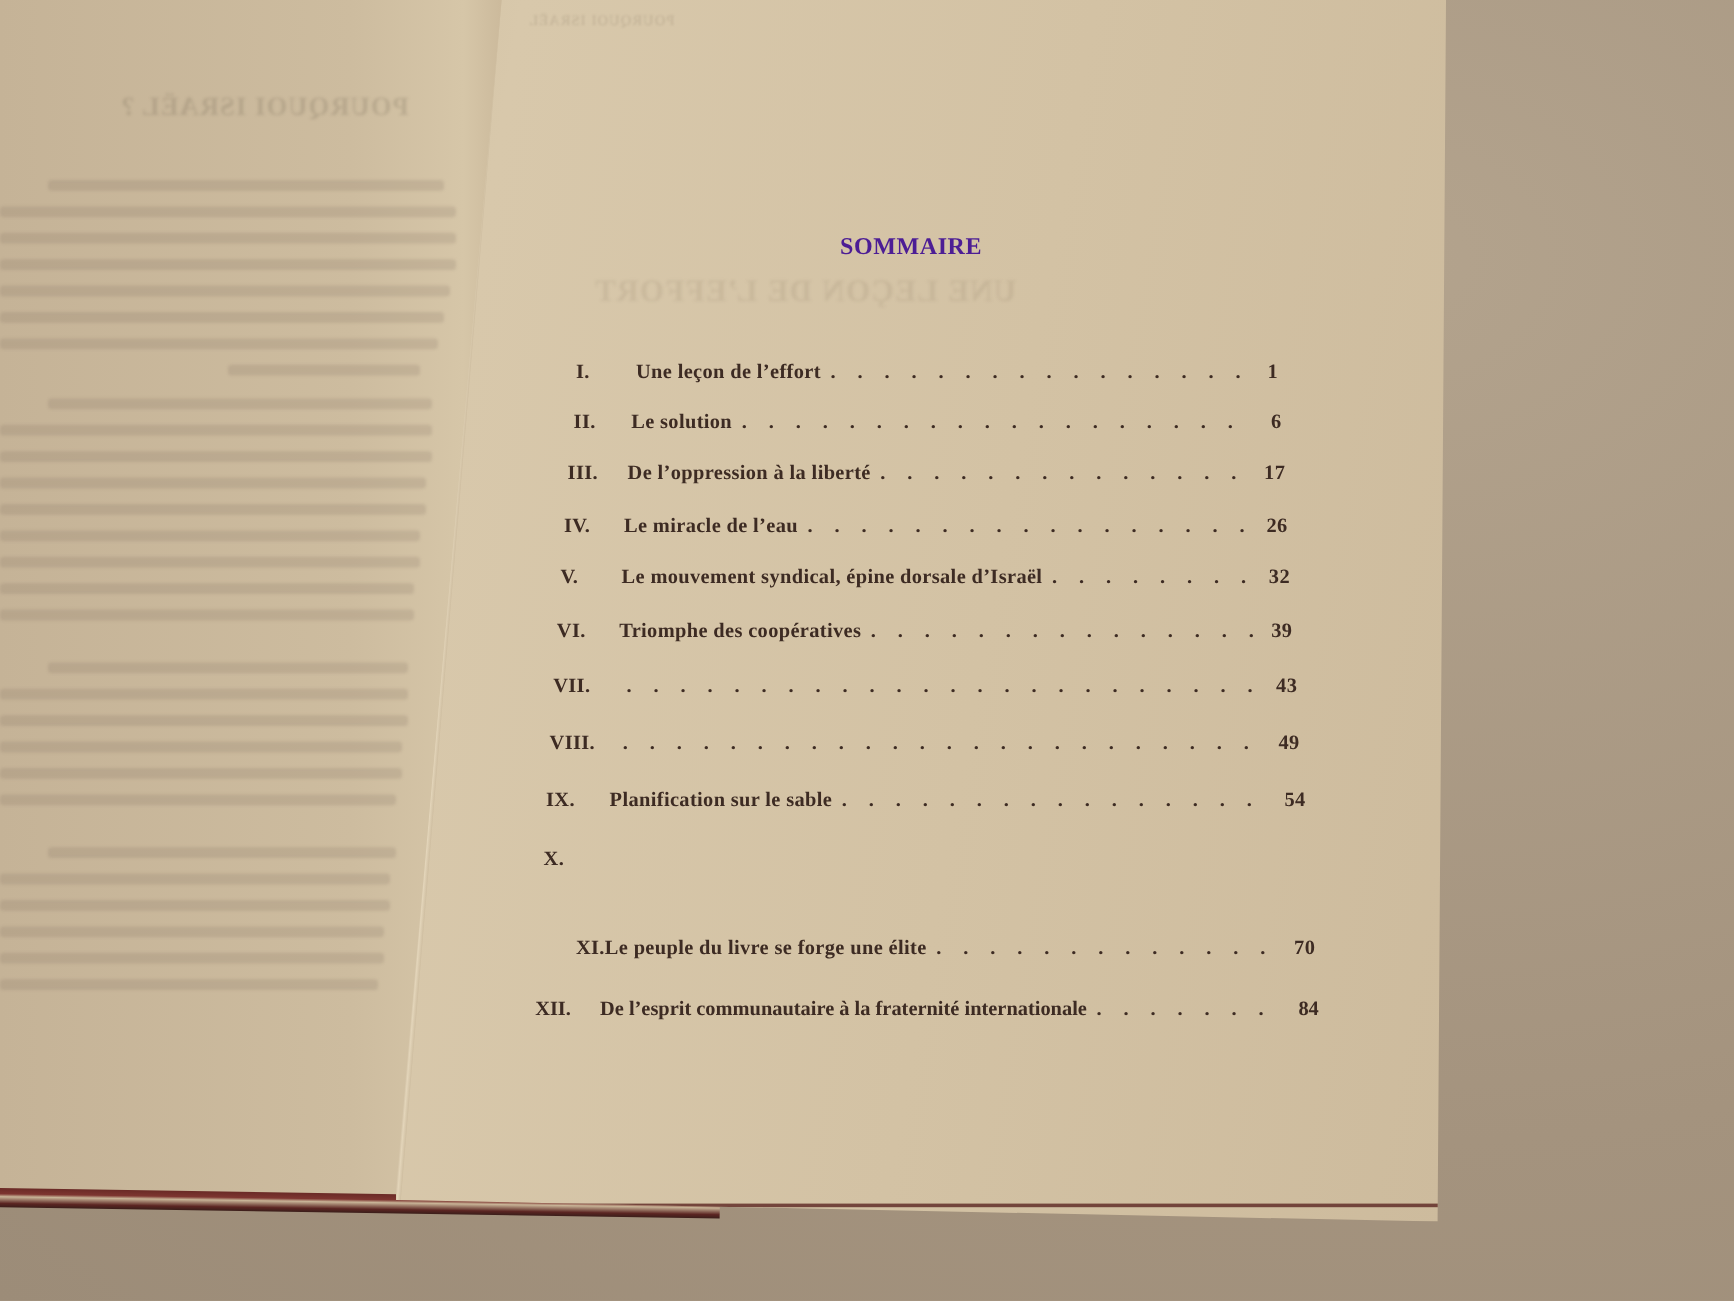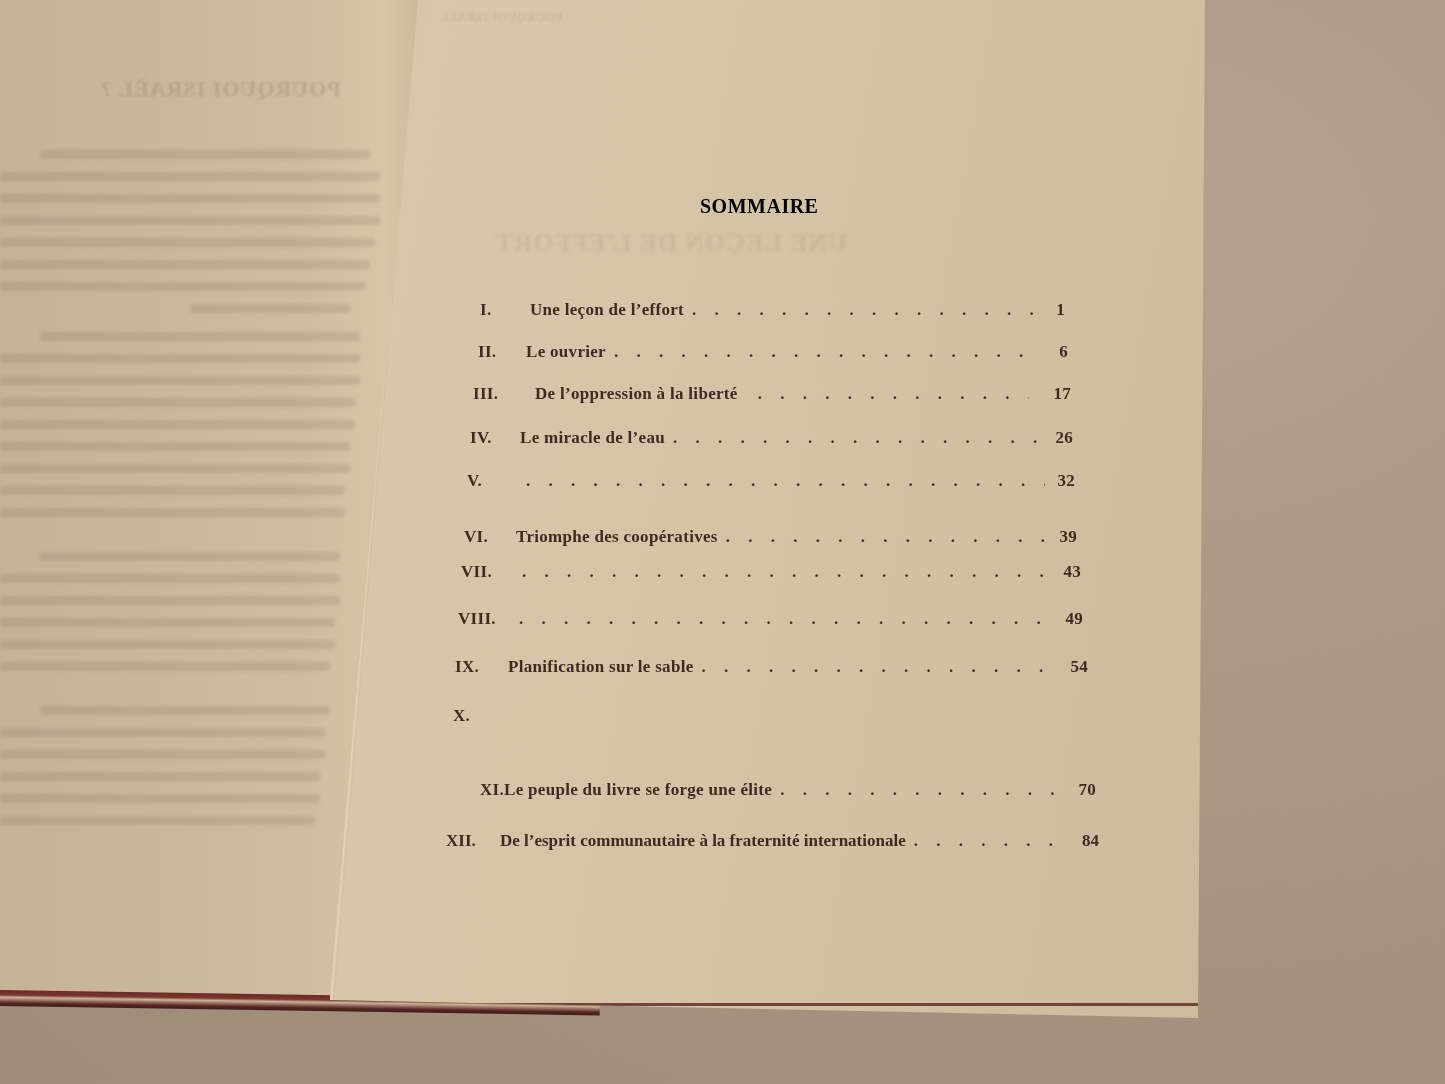--- a/index.html
+++ b/index.html
@@ -125,21 +125,21 @@
       height: 1084px;
       color: #3b2a22;
     }
     .toc-title {
       position: absolute;
       left: 700px;
       top: 195px;
       font-size: 20px;
       font-weight: bold;
       letter-spacing: 0.5px;
-      color: #000000;
+      color: #4c1d95;
     }
     .toc-row {
       position: absolute;
       display: flex;
       align-items: baseline;
       font-size: 17px;
       font-weight: bold;
       color: #3d2b23;
       letter-spacing: 0.3px;
     }
@@ -218,47 +218,48 @@
 
   <div class="toc-row" style="left:480px;top:300px;width:585px;">
     <span class="num" style="width:50px;">I.</span>
     <span class="title">Une leçon de l’effort</span>
     <span class="leader">. . . . . . . . . . . . . . . . . . . . . . . . . . . . . . . .</span>
     <span class="page">1</span>
   </div>
 
   <div class="toc-row" style="left:478px;top:342px;width:590px;">
     <span class="num" style="width:48px;">II.</span>
-    <span class="title">Le ouvrier</span>
+    <span class="title">Le solution</span>
     <span class="leader">. . . . . . . . . . . . . . . . . . . . . . . . . . . . . . . .</span>
     <span class="page">6</span>
   </div>
 
-  <div class="toc-row" style="left:473px;top:384px;width:598px;gap:12px;">
+  <div class="toc-row" style="left:473px;top:384px;width:598px;">
     <span class="num" style="width:50px;">III.</span>
     <span class="title">De l’oppression à la liberté</span>
     <span class="leader">. . . . . . . . . . . . . . . . . . . . . . . . . . . . . . . .</span>
     <span class="page">17</span>
   </div>
 
   <div class="toc-row" style="left:470px;top:428px;width:603px;">
     <span class="num" style="width:50px;">IV.</span>
     <span class="title">Le miracle de l’eau</span>
     <span class="leader">. . . . . . . . . . . . . . . . . . . . . . . . . . . . . . . .</span>
     <span class="page">26</span>
   </div>
 
   <div class="toc-row" style="left:467px;top:471px;width:608px;">
     <span class="num" style="width:51px;">V.</span>
+    <span class="title">Le mouvement syndical, épine dorsale d’Israël</span>
     <span class="leader">. . . . . . . . . . . . . . . . . . . . . . . . . . . . . . . .</span>
     <span class="page">32</span>
   </div>
 
   <div class="toc-row" style="left:464px;top:516px;width:613px;">
-    <span class="num" style="width:52px;margin-top:11px;">VI.</span>
+    <span class="num" style="width:52px;">VI.</span>
     <span class="title">Triomphe des coopératives</span>
     <span class="leader">. . . . . . . . . . . . . . . . . . . . . . . . . . . . . . . .</span>
     <span class="page">39</span>
   </div>
 
   <div class="toc-row" style="left:461px;top:562px;width:620px;">
     <span class="num" style="width:53px;">VII.</span>
     <span class="leader">. . . . . . . . . . . . . . . . . . . . . . . . . . . . . . . .</span>
     <span class="page">43</span>
   </div>

